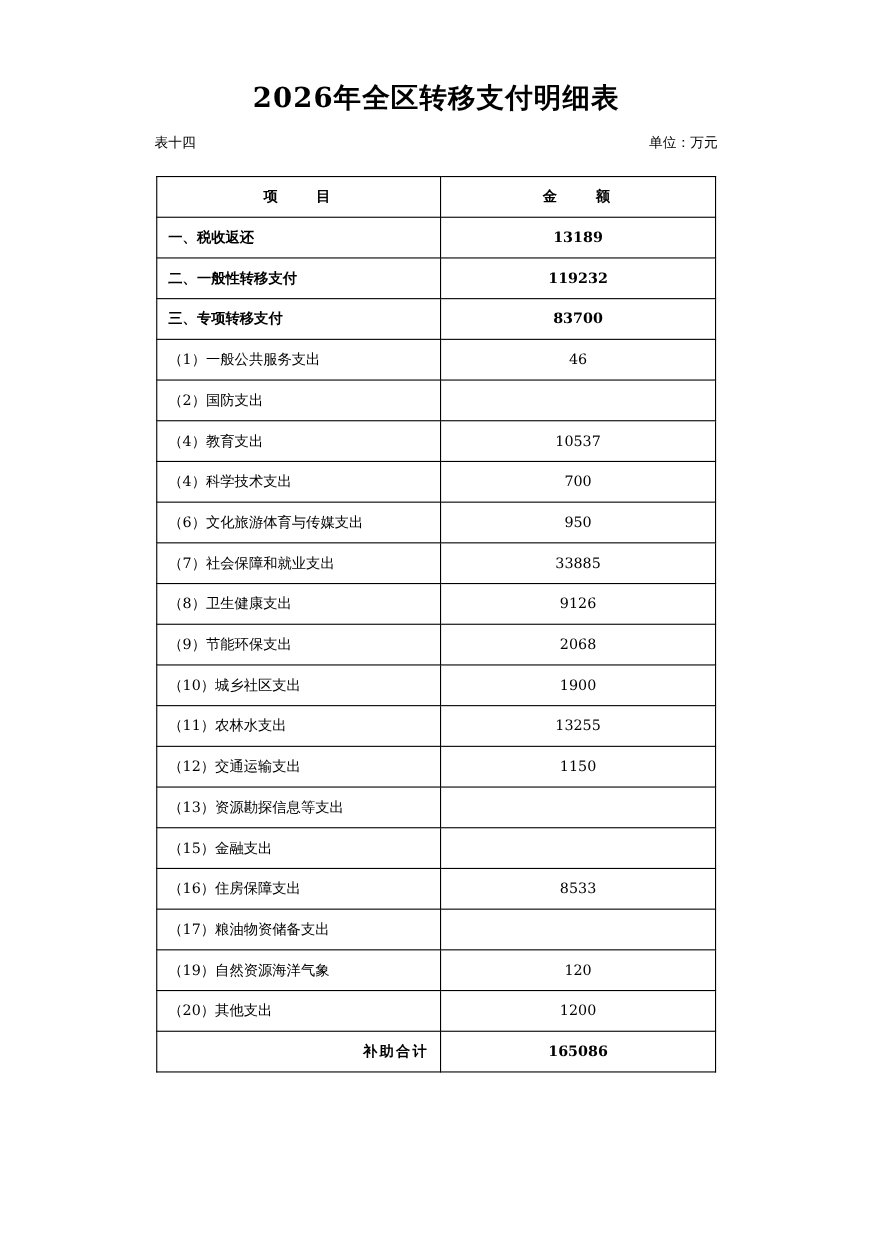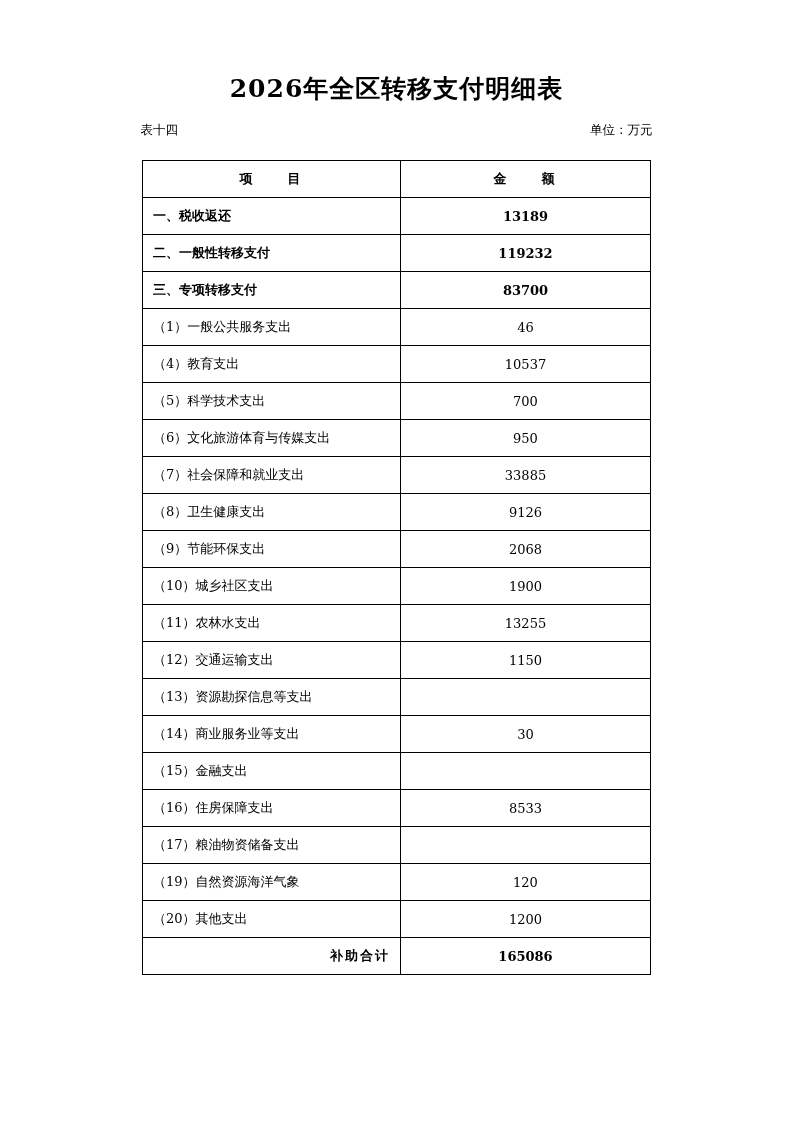--- a/index.html
+++ b/index.html
@@ -127,25 +127,29 @@
         </tr>
         <tr class="bold">
           <td class="item">三、专项转移支付</td>
           <td class="amount">83700</td>
         </tr>
         <tr>
           <td class="item">（1）一般公共服务支出</td>
           <td class="amount">46</td>
         </tr>
         <tr>
+          <td class="item">（2）国防支出</td>
+          <td class="amount"></td>
+        </tr>
+        <tr>
           <td class="item">（4）教育支出</td>
           <td class="amount">10537</td>
         </tr>
         <tr>
-          <td class="item">（5）科学技术支出</td>
+          <td class="item">（4）科学技术支出</td>
           <td class="amount">700</td>
         </tr>
         <tr>
           <td class="item">（6）文化旅游体育与传媒支出</td>
           <td class="amount">950</td>
         </tr>
         <tr>
           <td class="item">（7）社会保障和就业支出</td>
           <td class="amount">33885</td>
         </tr>
@@ -165,24 +169,20 @@
           <td class="item">（11）农林水支出</td>
           <td class="amount">13255</td>
         </tr>
         <tr>
           <td class="item">（12）交通运输支出</td>
           <td class="amount">1150</td>
         </tr>
         <tr>
           <td class="item">（13）资源勘探信息等支出</td>
           <td class="amount"></td>
-        </tr>
-        <tr>
-          <td class="item">（14）商业服务业等支出</td>
-          <td class="amount">30</td>
         </tr>
         <tr>
           <td class="item">（15）金融支出</td>
           <td class="amount"></td>
         </tr>
         <tr>
           <td class="item">（16）住房保障支出</td>
           <td class="amount">8533</td>
         </tr>
         <tr>

